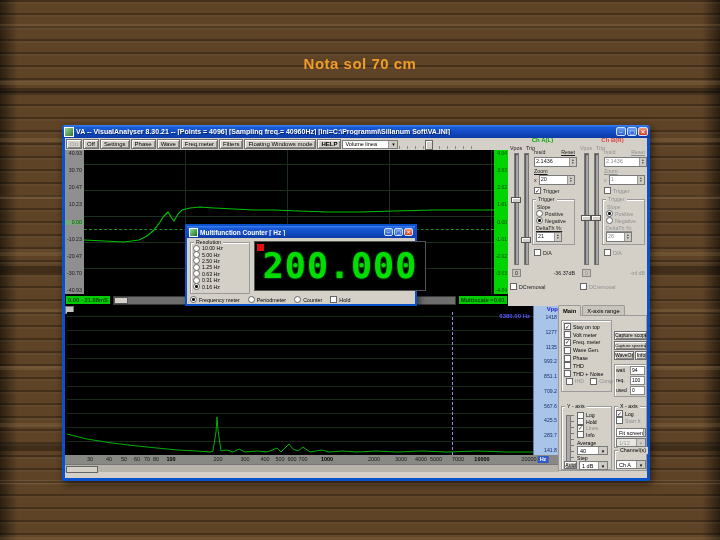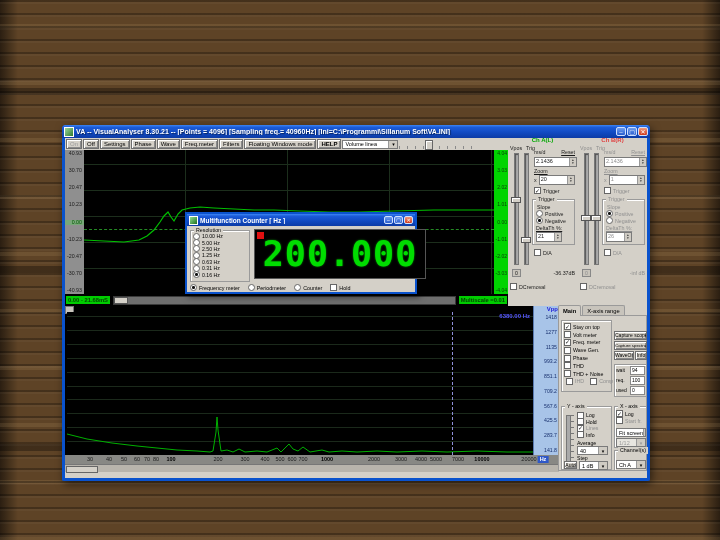--- a/index.html
+++ b/index.html
@@ -129,21 +129,21 @@
   .ybox{left:2px;top:90px;width:51px;height:64px}
   .ytrack{position:absolute;left:4px;top:8px;width:3px;height:46px;background:#aaa;border:1px solid #777}
   .ydots{position:absolute;left:9px;top:8px;width:3px;height:46px;background:repeating-linear-gradient(180deg,#777 0 1px,transparent 1px 6px)}
   .ybox .row{font-size:5.2px;height:6.5px}
   .xbox{left:55px;top:90px;width:33px;height:42px}
   .xbox .row{font-size:5.2px;height:7px;padding-left:1px}
   .chbox{left:55px;top:134px;width:33px;height:21px}
   .smalllbl{font-size:5.2px;line-height:6px}
 
   
-  .dialog{position:absolute;left:185px;top:212px;width:232px;height:82px;background:#d4d0c8;
+  .dialog{position:absolute;left:185px;top:224px;width:232px;height:82px;background:#d4d0c8;
     border:2px solid #0a52cc;box-sizing:border-box;box-shadow:3px 3px 6px rgba(0,0,0,.5);z-index:10}
   .dtitle{position:absolute;left:0;top:0;width:100%;height:12px;
     background:linear-gradient(180deg,#3d85f2 0%,#1b5bd8 18%,#1149c0 60%,#0c3ba6 100%);
     display:flex;align-items:center;padding:0 2px;box-sizing:border-box}
   .dicon{width:7px;height:7px;background:linear-gradient(135deg,#8fe08f,#1f6f1f);border:1px solid #fff;margin-right:2px;flex:none}
   .dtext{flex:1;color:#fff;font-size:6.5px;font-weight:bold;white-space:nowrap;overflow:hidden}
   .dbtns{display:flex;gap:1px}
   .dbtns .wb{width:9px;height:8px;font-size:5px;line-height:7px}
   .resbox{position:absolute;left:3px;top:16px;width:60px;height:52px}
   .resbox .row{height:6.4px;font-size:5.2px;padding-left:2px}
@@ -151,20 +151,21 @@
     display:flex;align-items:center;justify-content:center}
   .redind{position:absolute;left:2px;top:2px;width:7px;height:7px;background:#e01010}
   .digits{font-family:"DejaVu Sans Mono",monospace;font-weight:bold;font-size:35px;color:#00dd00;letter-spacing:1px;line-height:44px;text-shadow:0 0 2px #00aa00}
   .moderow{position:absolute;left:3px;top:68px;width:240px;height:11px;display:flex;align-items:center;gap:8px}
   .moderow .row{font-size:5.4px}
 </style>
 </head>
 <body>
 
 <div class="slide">
+  <div class="slide-title">Nota sol  70 cm</div>
 
   <div class="win">
     <div class="titlebar">
       <span class="wicon"></span>
       <span class="wtitle">VA -- VisualAnalyser 8.30.21 -- [Points = 4096] [Sampling freq.= 40960Hz] [Ini=C:\Programmi\Sillanum Soft\VA.INI]</span>
       <span class="wbtns">
         <span class="wb">–</span>
         <span class="wb">▢</span>
         <span class="wb close">✕</span>
       </span>

